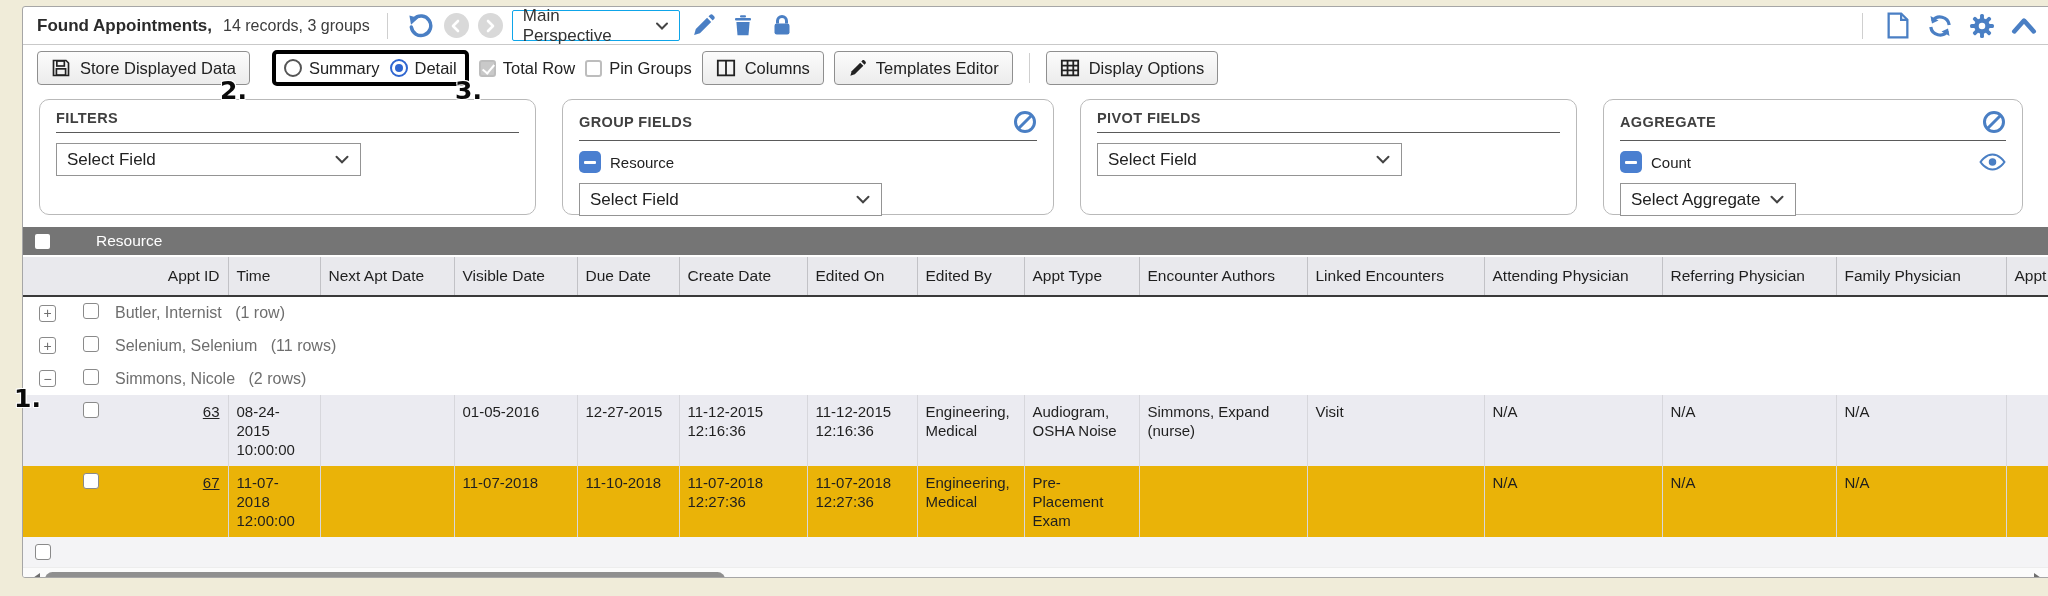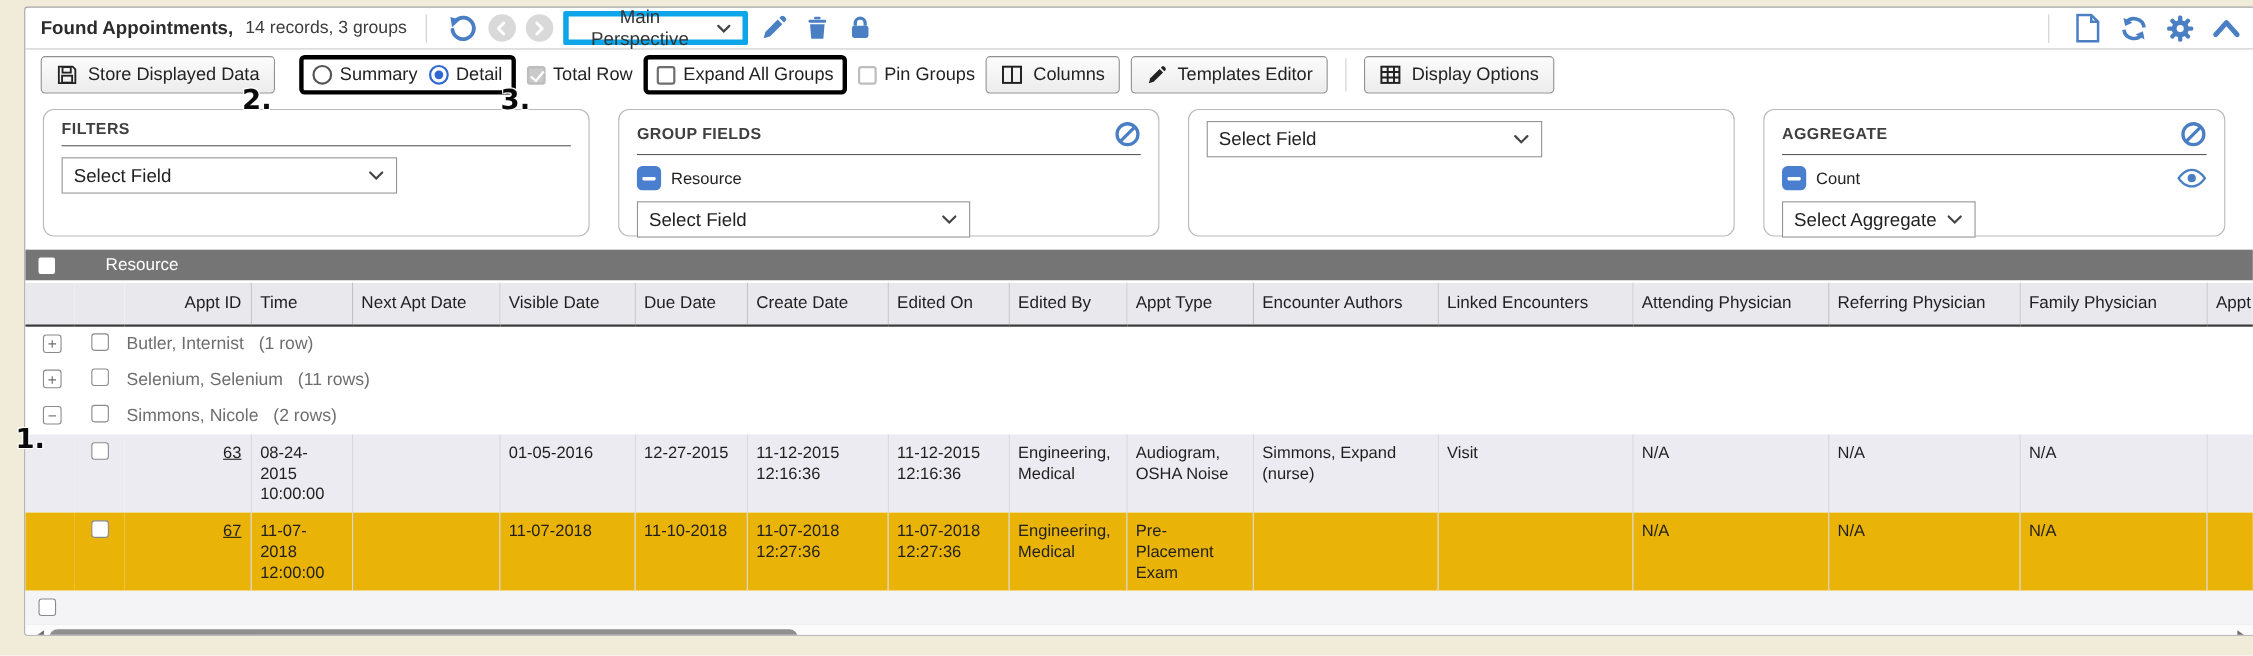--- a/index.html
+++ b/index.html
@@ -19,22 +19,22 @@
   .titlebar {
     height:38px; display:flex; align-items:center; padding:0 14px;
     border-bottom:1px solid #c9c9c9; gap:9px;
   }
   .title { font-weight:bold; font-size:17px; color:#2b2b2b; }
   .subtitle { font-size:16px; color:#3c3c3c; margin-left:2px; }
   .vdiv { width:1px; height:26px; background:#cfcfcf; margin:0 8px; }
   .icon-btn { display:inline-flex; align-items:center; justify-content:center; width:30px; height:30px; cursor:pointer; }
   .nav-circle { width:25px; height:25px; border-radius:50%; background:#d9d9d9; display:inline-flex; align-items:center; justify-content:center; }
   .selectbox {
-    height:31px; border:5px solid #0ea5e9; background:#fff; border-radius:2px;
-    display:inline-flex; align-items:center; padding:0 10px; gap:14px; font-size:17px; cursor:pointer;text-align:center;
+    height:31px; border:1px solid #0ea5e9; background:#fff; border-radius:2px;
+    display:inline-flex; align-items:center; padding:0 10px; gap:14px; font-size:17px; cursor:pointer;
   }
   .selectbox .chev { margin-left:auto; }
   .right-icons { margin-left:auto; display:flex; align-items:center; gap:12px; }
   
   .toolbar { height:46px; display:flex; align-items:center; padding:0 14px; gap:10px; }
   .btn {
     height:34px; display:inline-flex; align-items:center; gap:9px; padding:0 13px;
     border:1px solid #8f8f8f; border-radius:4px; font-size:16.5px; color:#222;
     background:linear-gradient(#fcfcfc,#ececec); cursor:pointer; white-space:nowrap;
   }
@@ -224,26 +224,20 @@
         <span class="radio checked"></span>
         <span>Detail</span>
       </span>
     </span>
 
     <span class="ctl">
       <span class="cbx checked-disabled"></span>
       <span>Total Row</span>
     </span>
 
-    <span class="anno-box">
-      <span class="ctl">
-        <span class="cbx"></span>
-        <span>Expand All Groups</span>
-      </span>
-    </span>
 
     <span class="ctl">
       <span class="cbx light"></span>
       <span>Pin Groups</span>
     </span>
 
     <button class="btn" style="margin-left:0;">
       <span>
         <svg width="20" height="18" viewBox="0 0 24 22">
             <rect x="2" y="2" width="20" height="18" fill="none" stroke="#222" stroke-width="2.2"></rect>
@@ -313,20 +307,23 @@
         <span>Select Field</span>
         <span class="chev">
           <svg width="16" height="11" viewBox="0 0 14 10">
               <polyline points="2,2.5 7,7.5 12,2.5" fill="none" stroke="#444" stroke-width="1.8" stroke-linecap="round"></polyline>
             </svg>
         </span>
       </div>
     </div>
 
     <div class="panel" style="width:497px;">
+      <div class="panel-head">
+        <span class="panel-title">PIVOT FIELDS</span>
+      </div>
       <div class="fieldselect" style="width:305px;">
         <span>Select Field</span>
         <span class="chev">
           <svg width="16" height="11" viewBox="0 0 14 10">
               <polyline points="2,2.5 7,7.5 12,2.5" fill="none" stroke="#444" stroke-width="1.8" stroke-linecap="round"></polyline>
             </svg>
         </span>
       </div>
     </div>
 

